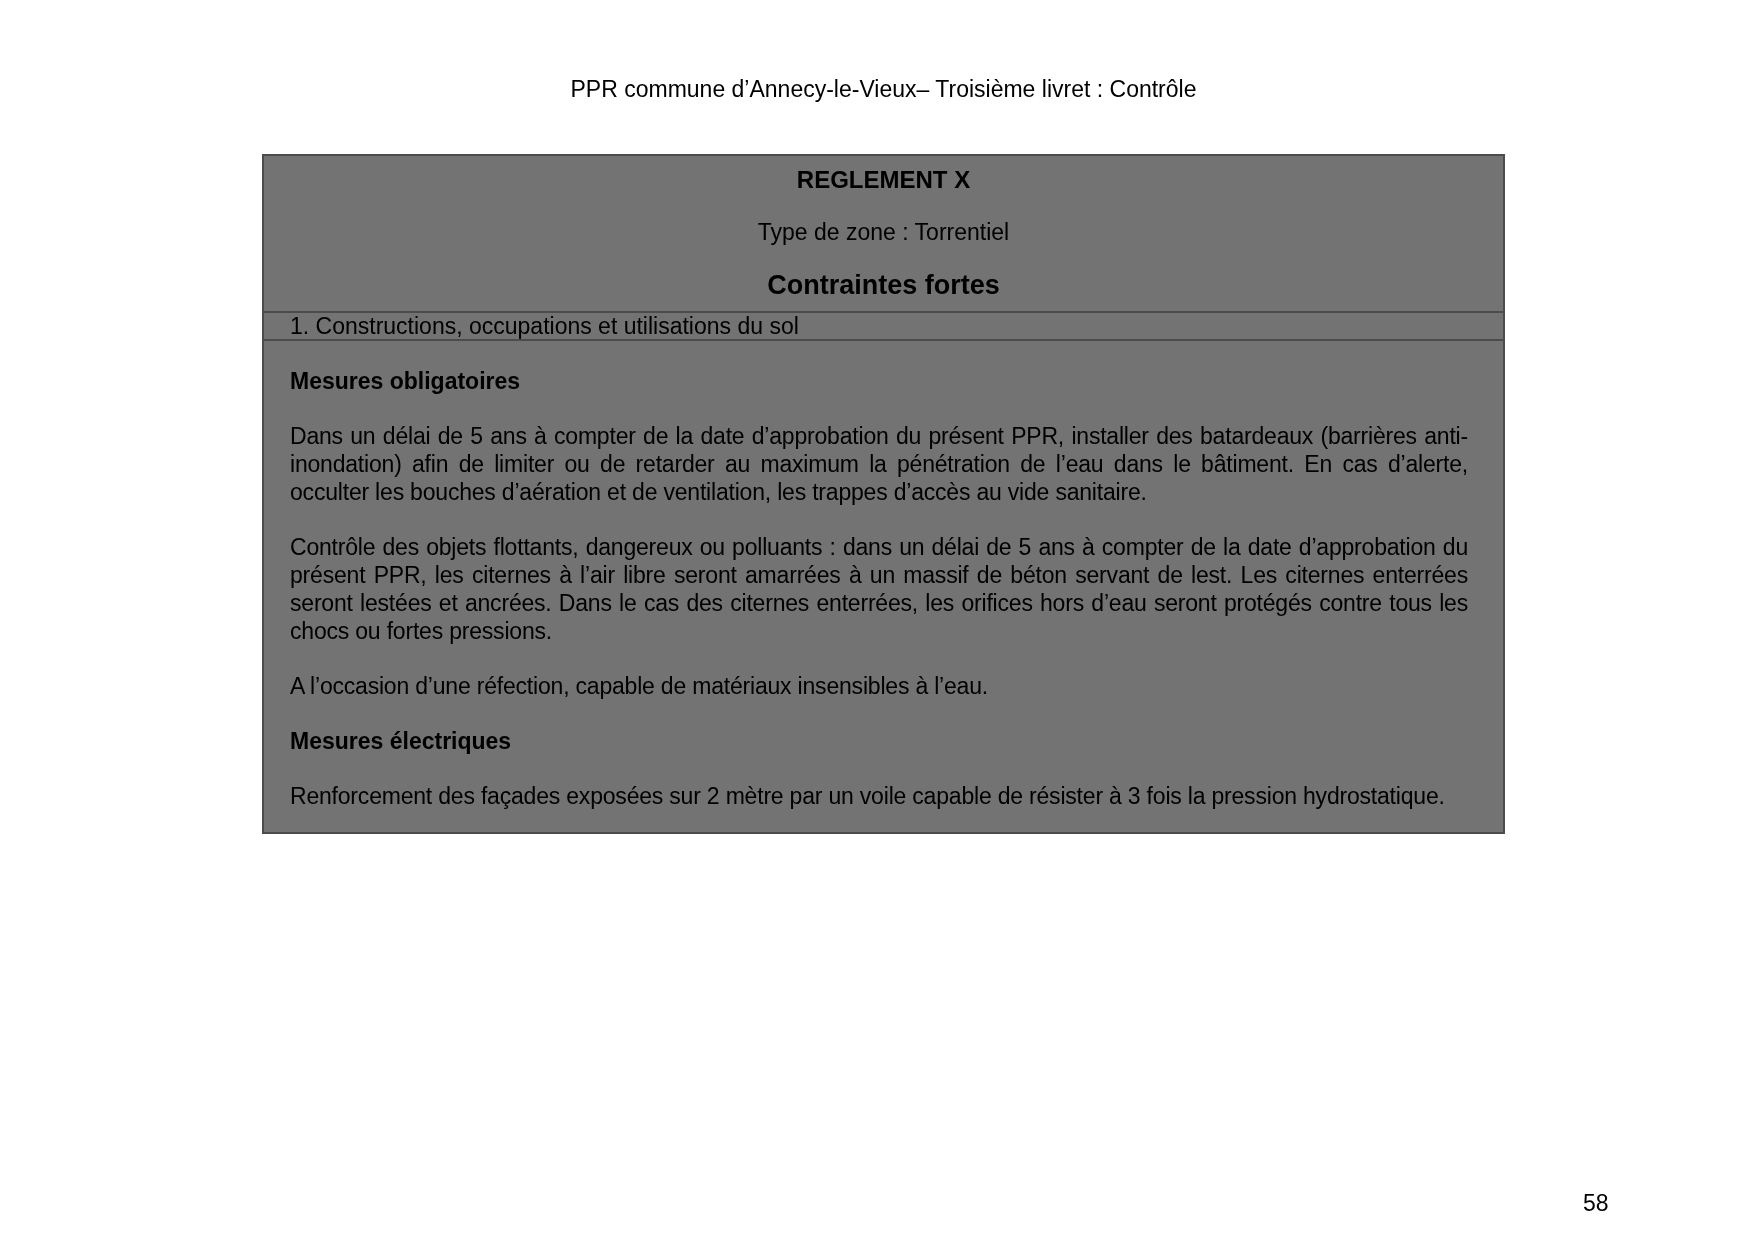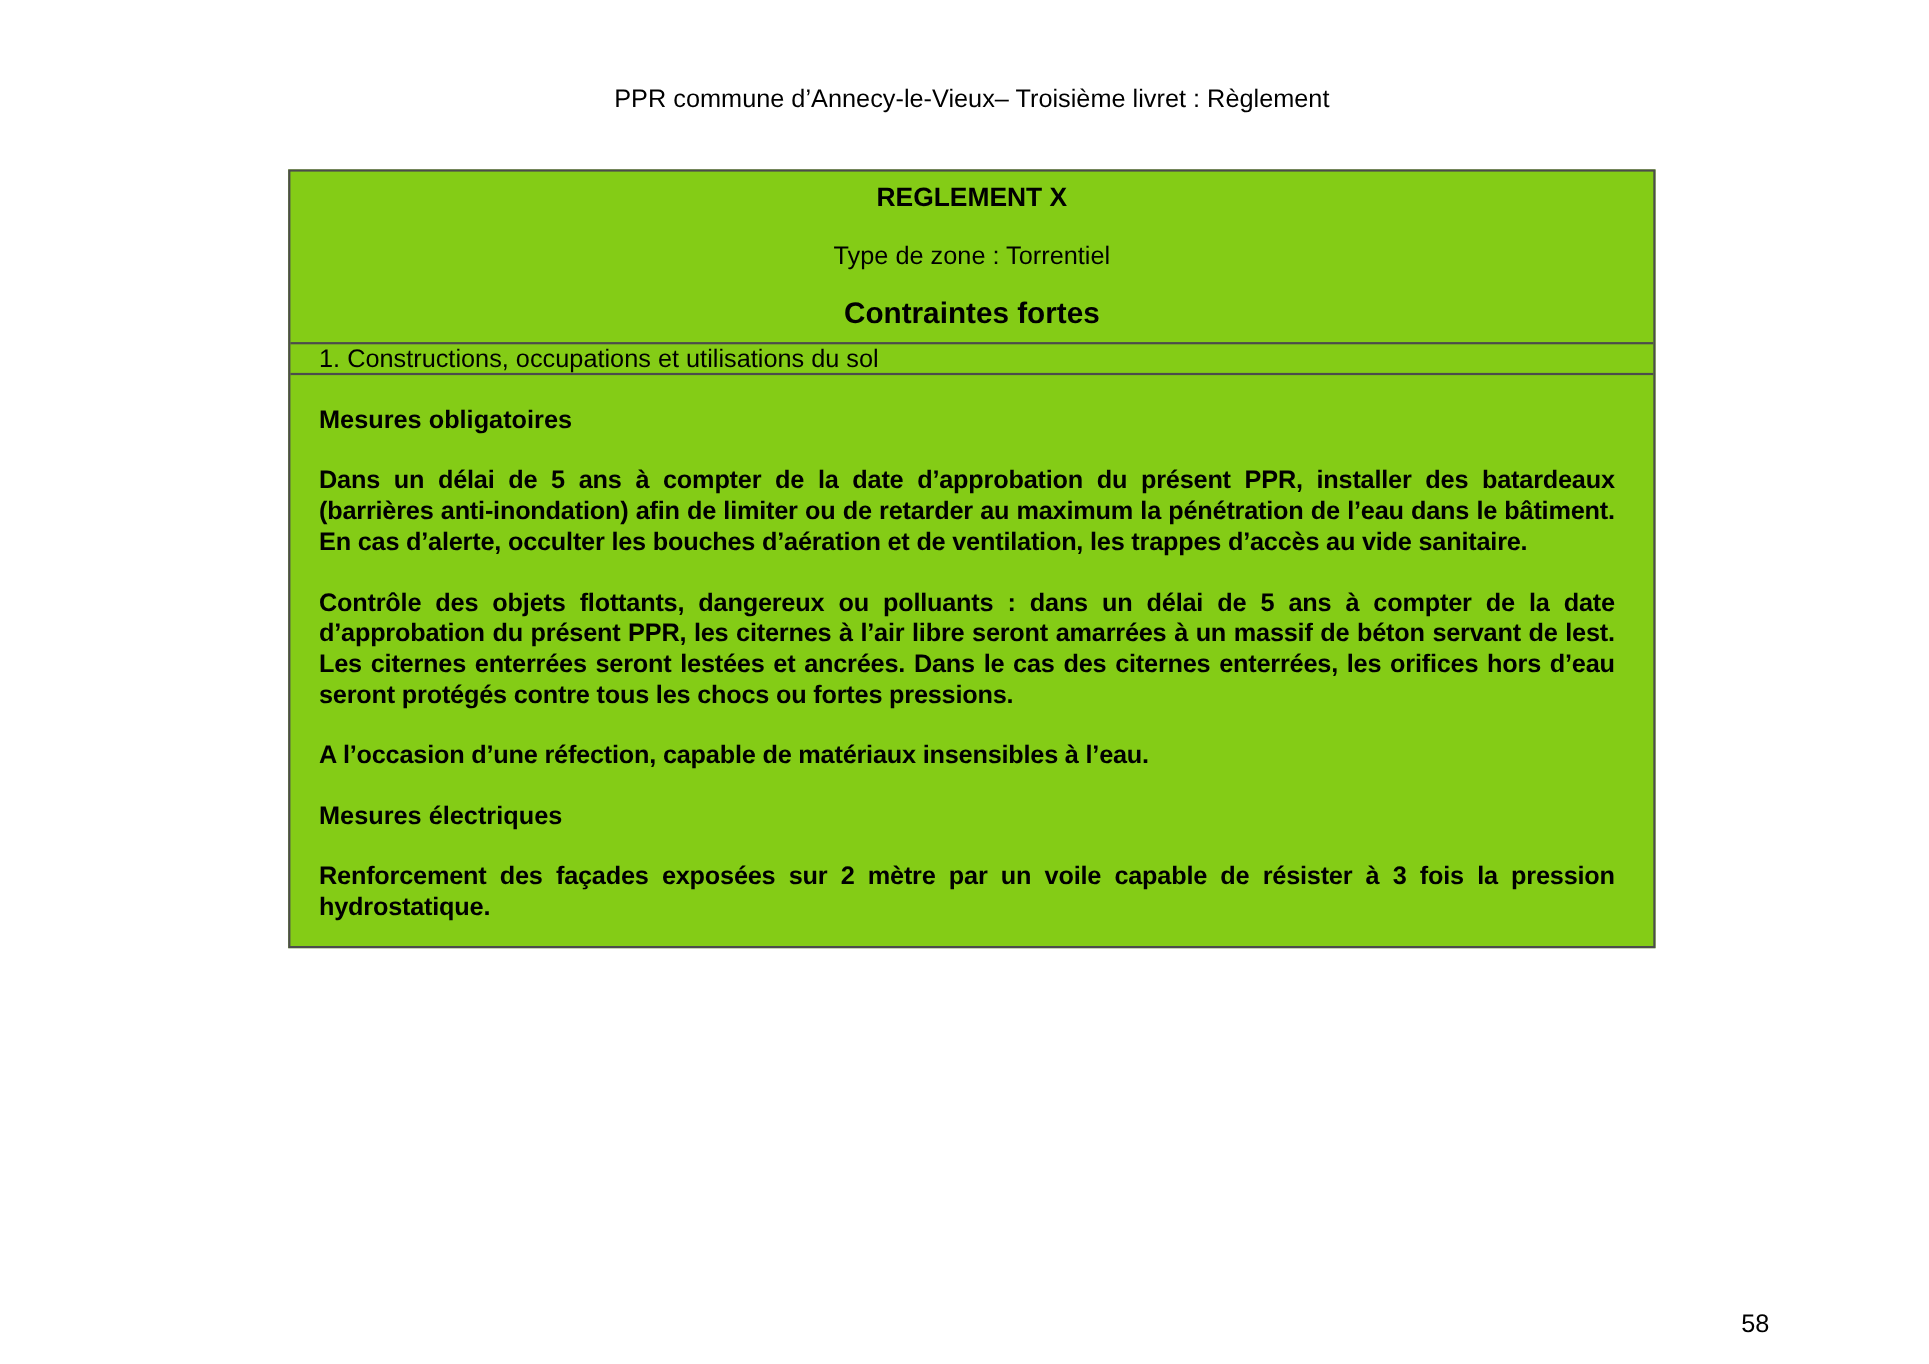--- a/index.html
+++ b/index.html
@@ -25,21 +25,21 @@
     line-height: 28px;
     white-space: nowrap;
   }
   .reg-table {
     position: absolute;
     top: 154px;
     left: 262px;
     width: 1243px;
     box-sizing: border-box;
     border: 2px solid #4c4c4c;
-    background: #84cc16;
+    background: #737373;
   }
   .cell-title {
     box-sizing: border-box;
     height: 157px;
     border-bottom: 2px solid #4c4c4c;
     text-align: center;
     padding-top: 9px;
   }
   .reg-title {
     font-weight: bold;
@@ -75,39 +75,38 @@
   }
   .cell-body .subhead {
     font-weight: bold;
     font-size: 23px;
     margin: 0 0 27px 0;
   }
   .cell-body p {
     margin: 17px 0 27px 0;
     text-align: justify;
     letter-spacing: -0.2px;
-    font-weight: bold;
   }
   .cell-body p.last {
     margin-bottom: 0;
   }
   .page-number {
     position: absolute;
     top: 1189px;
     left: 1583px;
     font-size: 23px;
     line-height: 28px;
   }
 </style>
 </head>
 <body>
 
 <div class="page">
 
-  <div class="doc-header">PPR commune d’Annecy-le-Vieux– Troisième livret : Règlement</div>
+  <div class="doc-header">PPR commune d’Annecy-le-Vieux– Troisième livret : Contrôle</div>
 
   <div class="reg-table">
 
     <div class="cell-title">
       <div class="reg-title">REGLEMENT X</div>
       <div class="zone-type">Type de zone : Torrentiel</div>
       <div class="constraint">Contraintes fortes</div>
     </div>
 
     <div class="cell-section">

